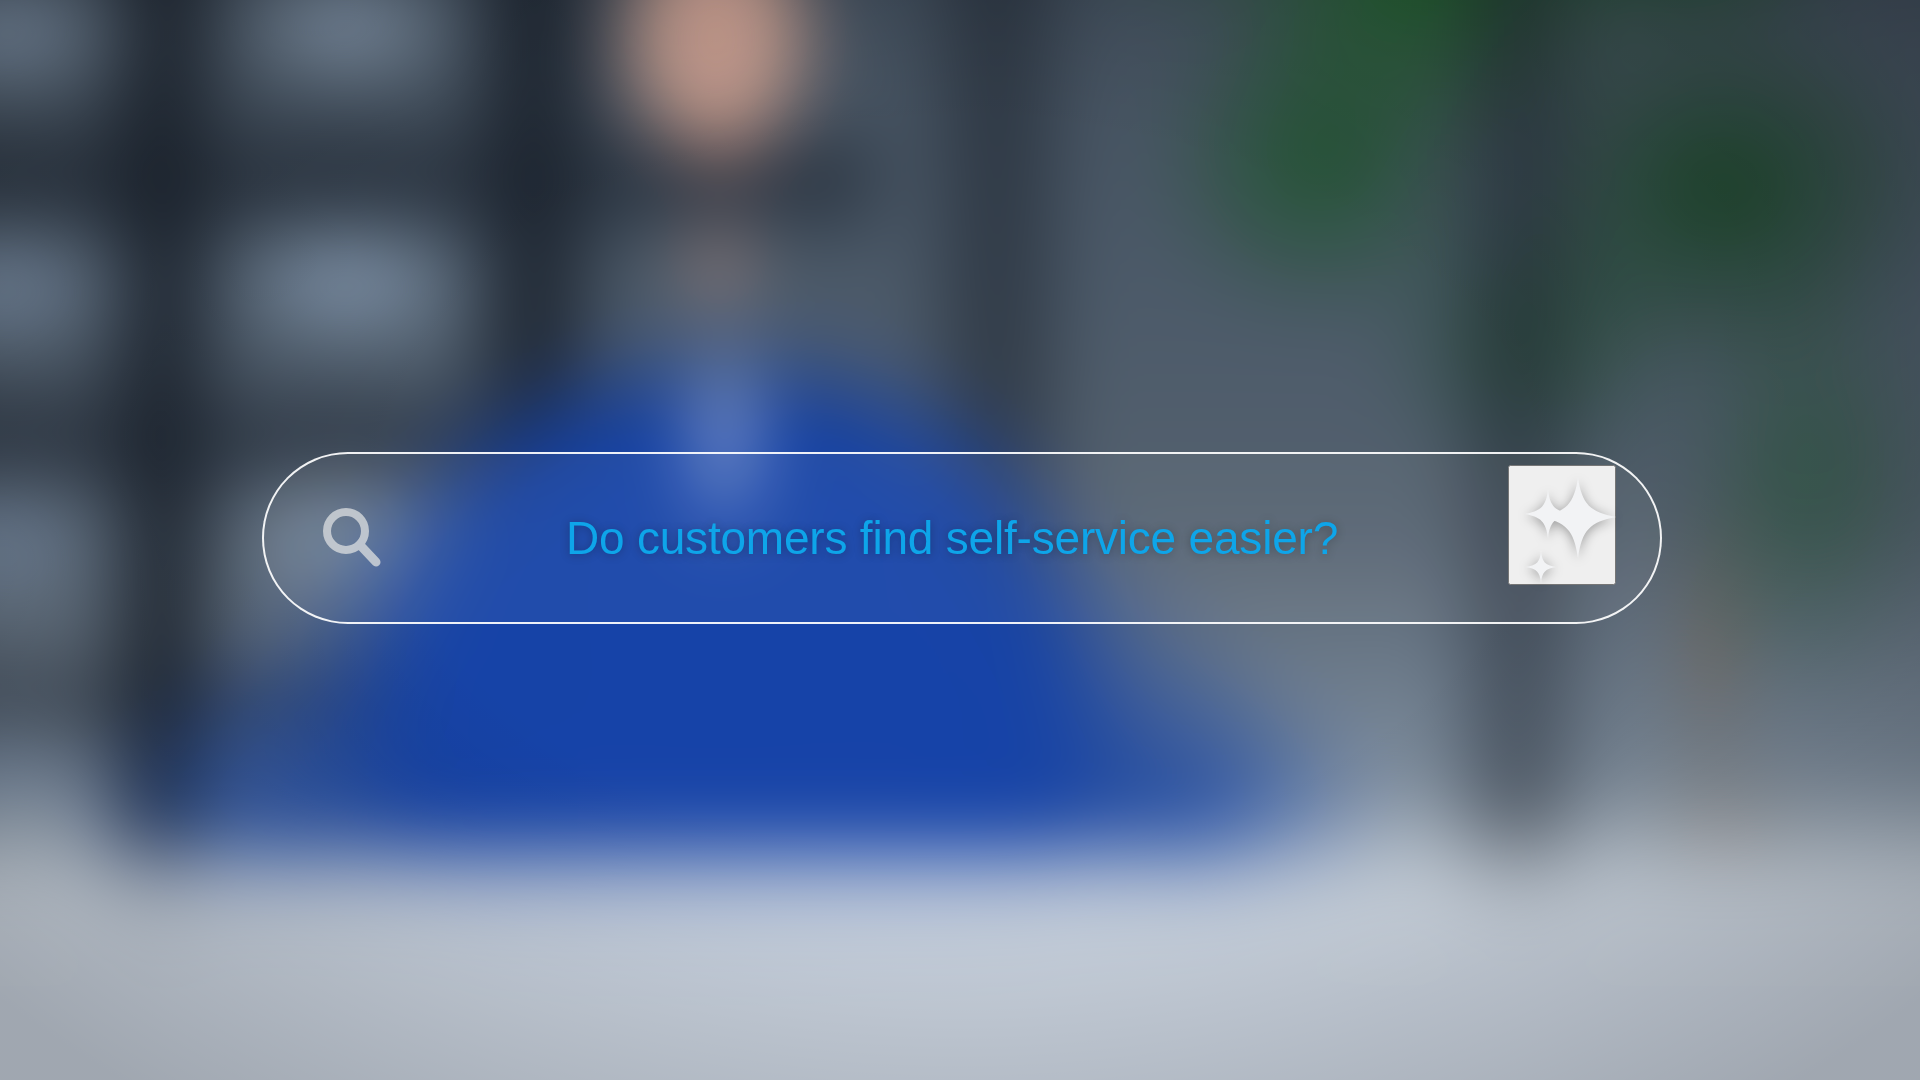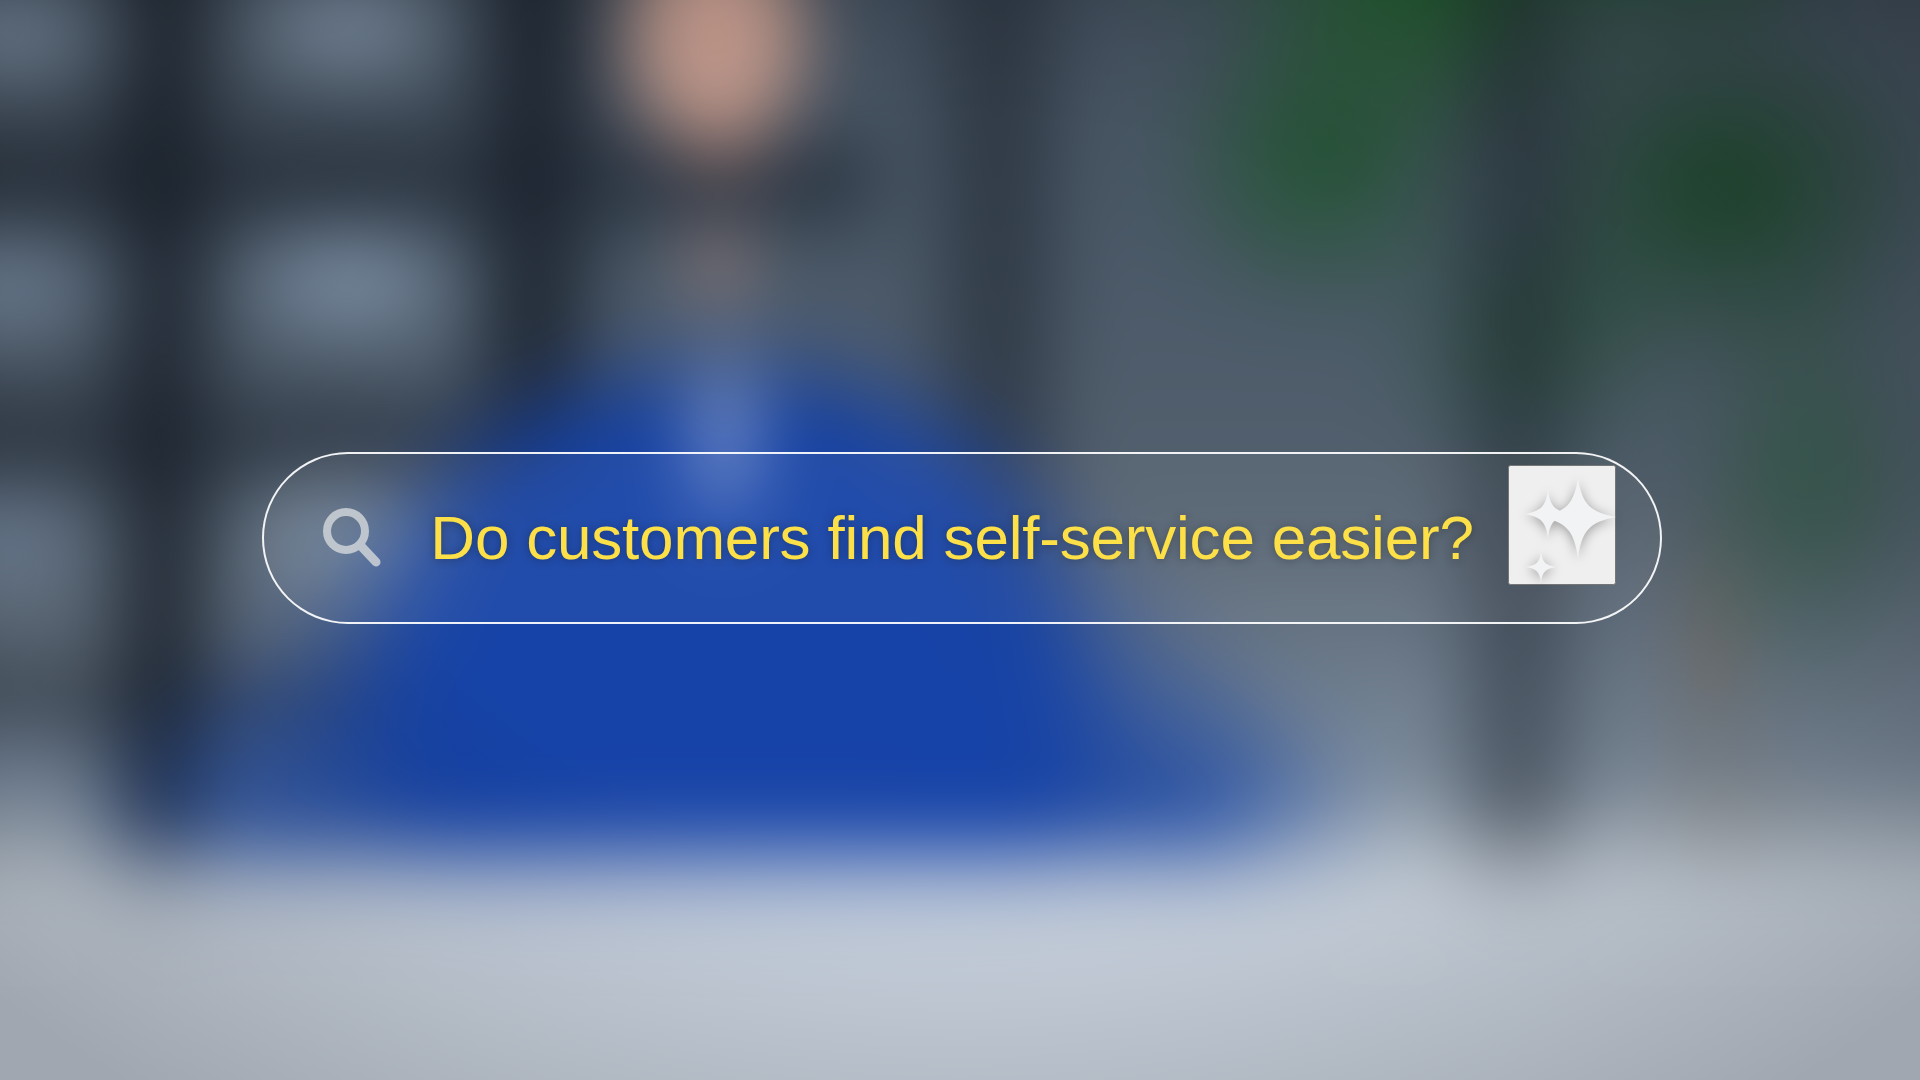--- a/index.html
+++ b/index.html
@@ -200,22 +200,22 @@
   #search-icon {
     flex: 0 0 auto;
     width: 72px;
     height: 72px;
     margin-right: 26px;
     opacity: .82;
   }
 
   #search-query {
     flex: 1 1 auto;
-    color: #fde047;
-    font-size: 62px;
+    color: #0ea5e9;
+    font-size: 46px;
     line-height: 1;
     font-weight: 400;
     letter-spacing: -0.2px;
     white-space: nowrap;
     text-align: center;
     padding-right: 10px;
     text-shadow: 0 1px 10px rgba(0,0,0,.30);
   }
 
   #ai-sparkle-button {

